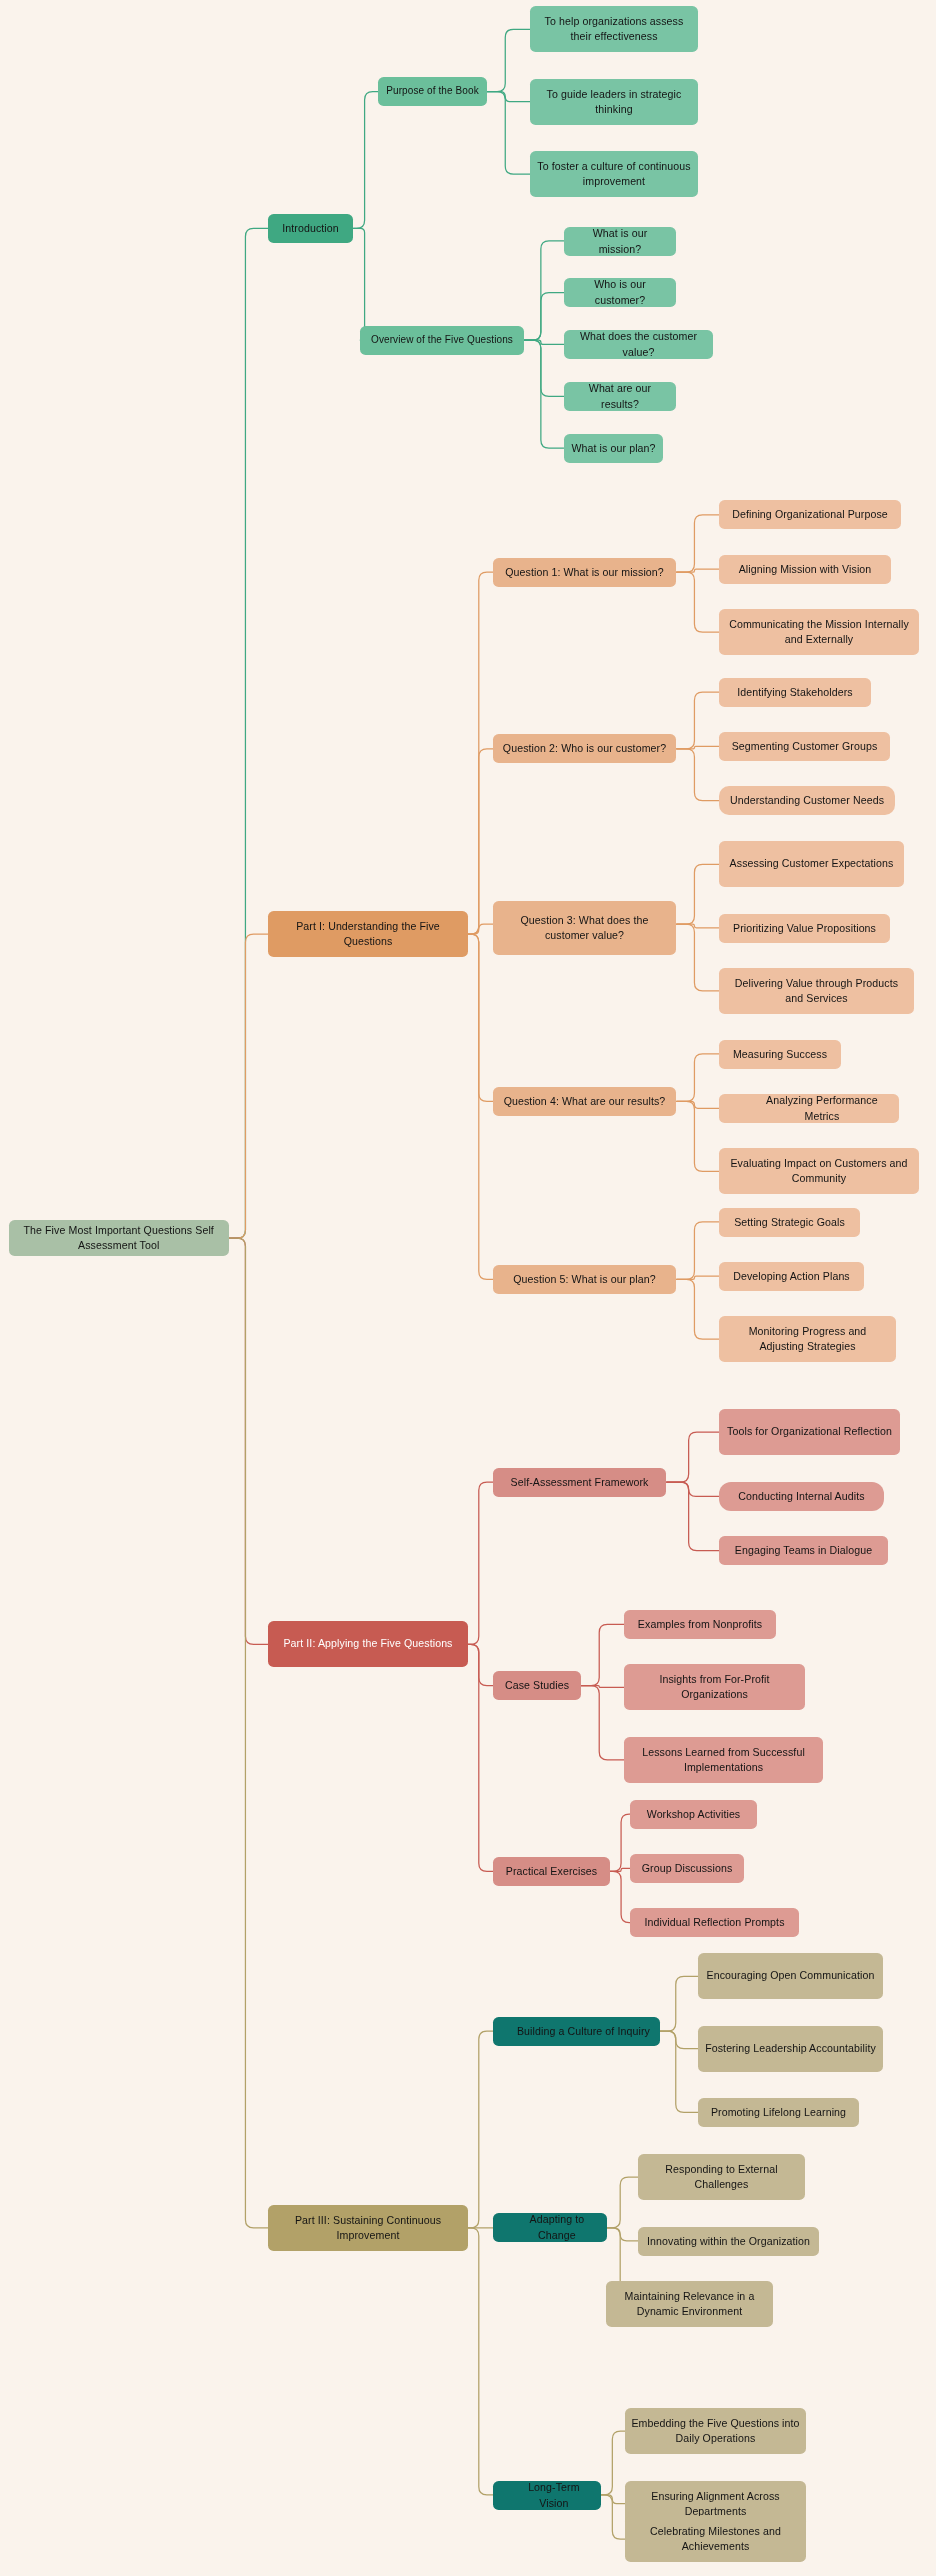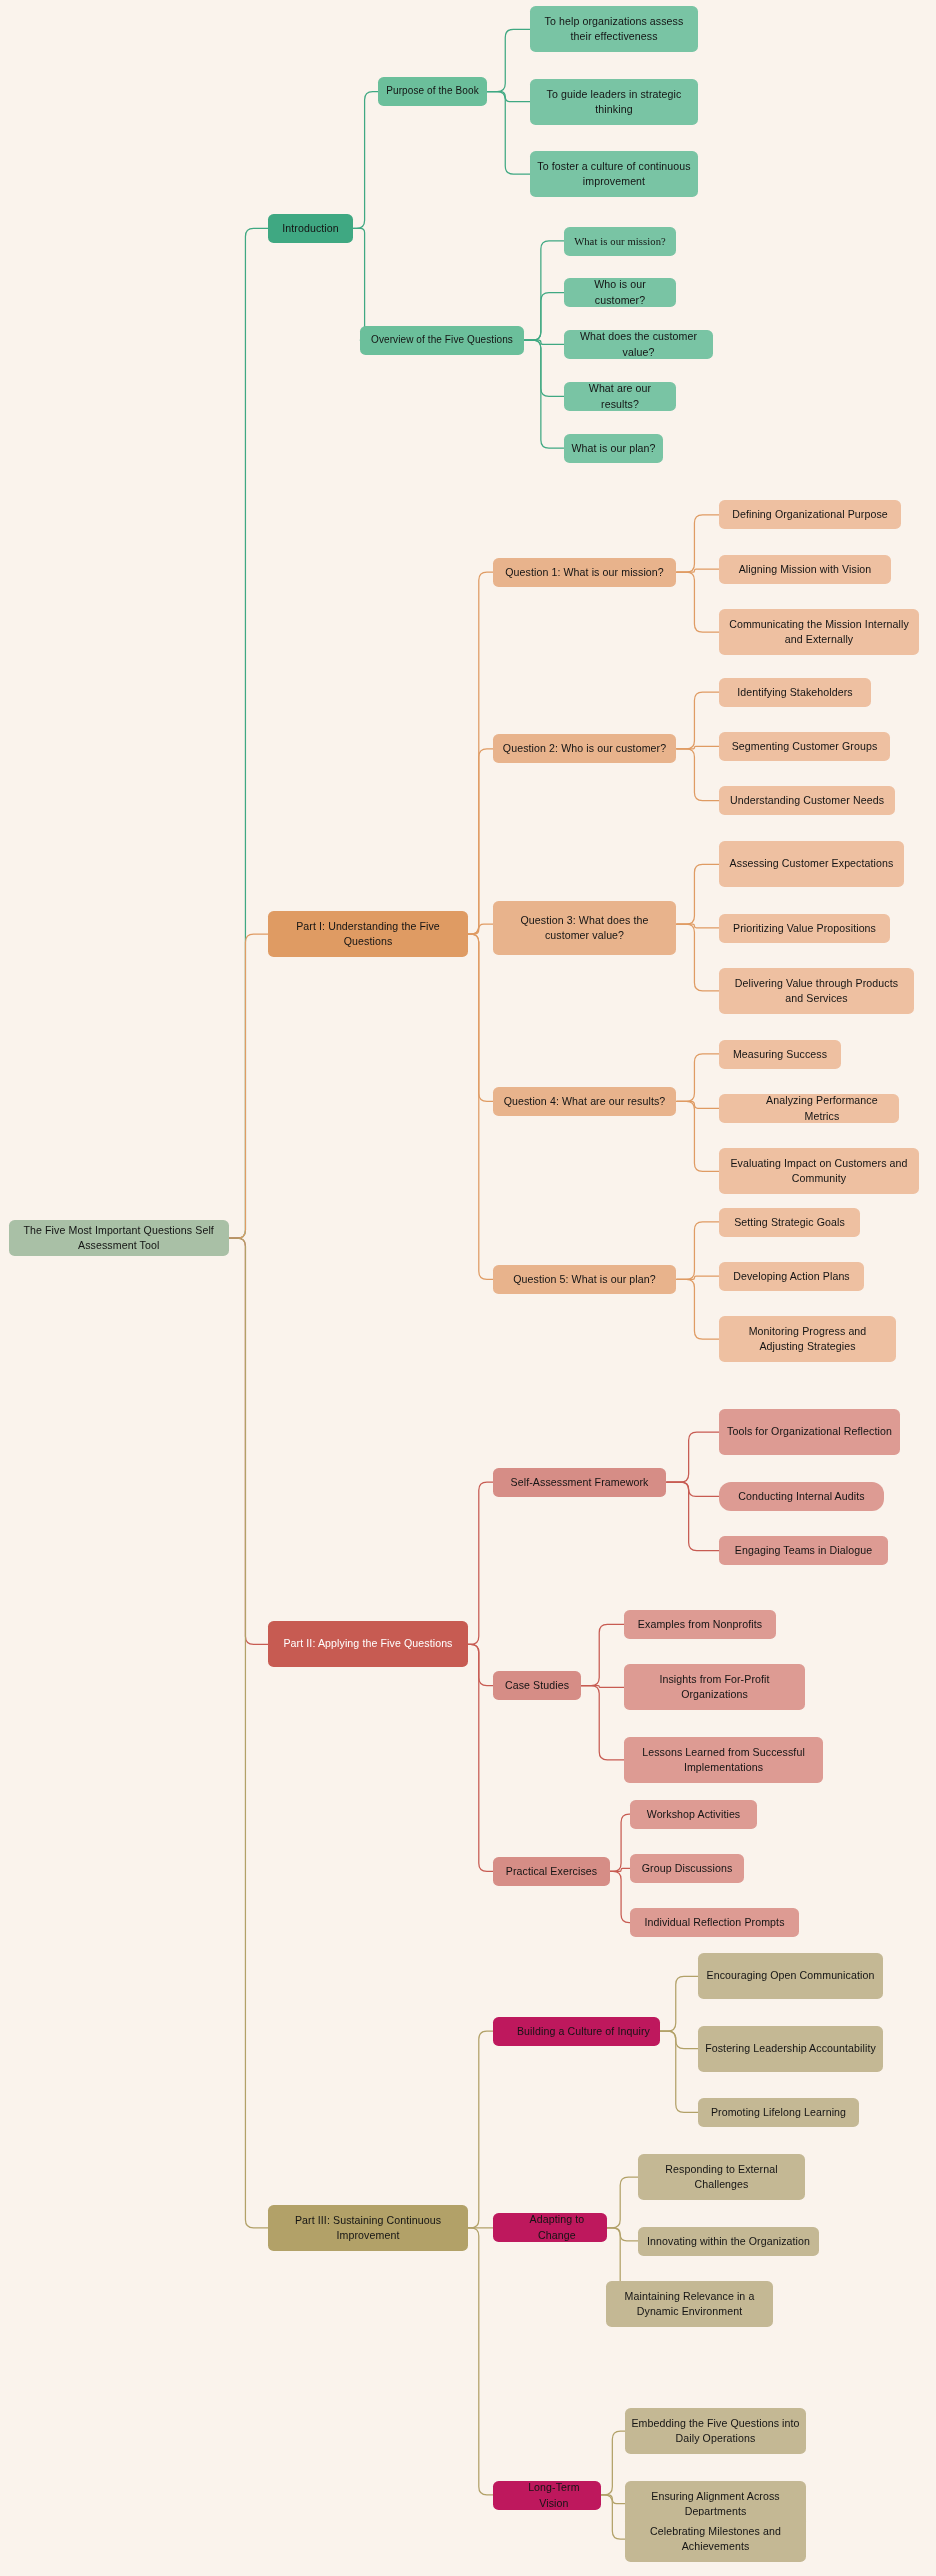--- a/index.html
+++ b/index.html
@@ -55,21 +55,21 @@
 
   .br-orange-1 { background: #df9b63; font-size: 10.6px; }
   .br-orange-2 { background: #e8b38c; font-size: 10.6px; }
   .br-orange-3 { background: #eec0a1; font-size: 10.6px; }
 
   .br-red-1    { background: #c75b52; color: #ffffff; font-size: 10.6px; }
   .br-red-2    { background: #d68d86; font-size: 10.6px; }
   .br-red-3    { background: #dd9b93; font-size: 10.6px; }
 
   .br-olive-1  { background: #b2a168; font-size: 10.6px; }
-  .br-olive-2  { background: #be185d; font-size: 10.6px; padding-left: 20px; }
+  .br-olive-2  { background: #0f766e; font-size: 10.6px; padding-left: 20px; }
   .br-olive-3  { background: #c4b894; font-size: 10.6px; }
 </style>
 </head>
 <body>
 
 <div id="mindmap-root">
   <svg id="edge-layer" width="937" height="2576" viewBox="0 0 1501 4128" xmlns="http://www.w3.org/2000/svg">
       <path d="M 367 1984 L 380.04 1984 Q 393.04 1984 393.04 1971 L 393.04 379 Q 393.04 366 406.04 366 L 429 366" fill="none" stroke="#3fa882" stroke-width="2" stroke-linecap="round"></path>
       <path d="M 566 366 L 571 366 Q 584 366 584 353 L 584 160 Q 584 147 597 147 L 605 147" fill="none" stroke="#3fa882" stroke-width="2" stroke-linecap="round"></path>
       <path d="M 780 147 L 796.4 147 Q 809.4 147 809.4 134 L 809.4 60 Q 809.4 47 822.4 47 L 850 47" fill="none" stroke="#3fa882" stroke-width="2" stroke-linecap="round"></path>
@@ -144,21 +144,21 @@
       </div>
       <div class="node br-green-3" style="left: 530px; top: 79px; width: 168px; height: 46px;">
         <span class="node-text">To guide leaders in strategic thinking</span>
       </div>
       <div class="node br-green-3" style="left: 530px; top: 151px; width: 168px; height: 46px;">
         <span class="node-text">To foster a culture of continuous improvement</span>
       </div>
       <div class="node br-green-2" style="left: 360px; top: 326px; width: 164px; height: 29px;">
         <span class="node-text">Overview of the Five Questions</span>
       </div>
-      <div class="node br-green-3" style="left: 564px; top: 227px; width: 112px; height: 29px; font-family: Liberation Serif, serif;">
+      <div class="node br-green-3" style="left: 564px; top: 227px; width: 112px; height: 29px;">
         <span class="node-text">What is our mission?</span>
       </div>
       <div class="node br-green-3" style="left: 564px; top: 278px; width: 112px; height: 29px;">
         <span class="node-text">Who is our customer?</span>
       </div>
       <div class="node br-green-3" style="left: 564px; top: 330px; width: 149px; height: 29px;">
         <span class="node-text">What does the customer value?</span>
       </div>
       <div class="node br-green-3" style="left: 564px; top: 382px; width: 112px; height: 29px;">
         <span class="node-text">What are our results?</span>
@@ -183,21 +183,21 @@
       </div>
       <div class="node br-orange-2" style="left: 493px; top: 734px; width: 183px; height: 29px;">
         <span class="node-text">Question 2: Who is our customer?</span>
       </div>
       <div class="node br-orange-3" style="left: 719px; top: 678px; width: 152px; height: 29px;">
         <span class="node-text">Identifying Stakeholders</span>
       </div>
       <div class="node br-orange-3" style="left: 719px; top: 732px; width: 171px; height: 29px;">
         <span class="node-text">Segmenting Customer Groups</span>
       </div>
-      <div class="node br-orange-3" style="left: 719px; top: 786px; width: 176px; height: 29px;">
+      <div class="node br-orange-3" style="left: 719px; top: 786px; width: 176px; height: 29px; border-radius: 10px;">
         <span class="node-text">Understanding Customer Needs</span>
       </div>
       <div class="node br-orange-2" style="left: 493px; top: 901px; width: 183px; height: 54px;">
         <span class="node-text">Question 3: What does the customer value?</span>
       </div>
       <div class="node br-orange-3" style="left: 719px; top: 841px; width: 185px; height: 46px;">
         <span class="node-text">Assessing Customer Expectations</span>
       </div>
       <div class="node br-orange-3" style="left: 719px; top: 914px; width: 171px; height: 29px;">
         <span class="node-text">Prioritizing Value Propositions</span>

